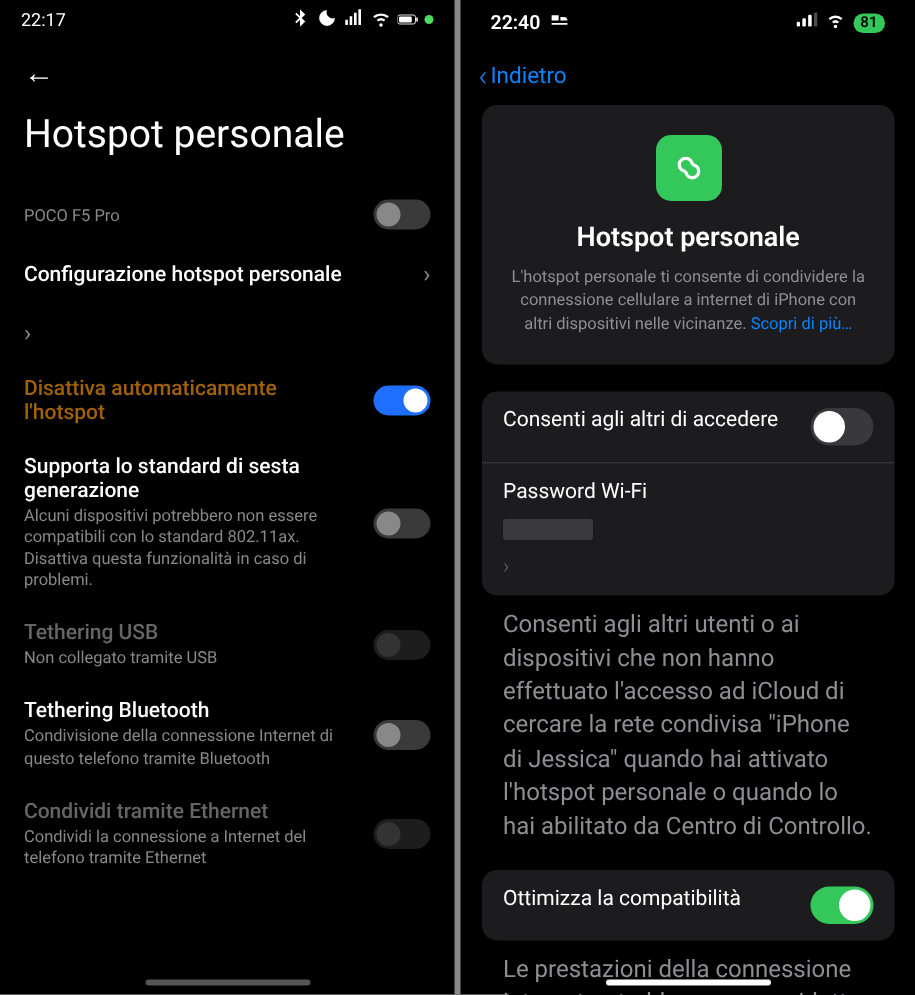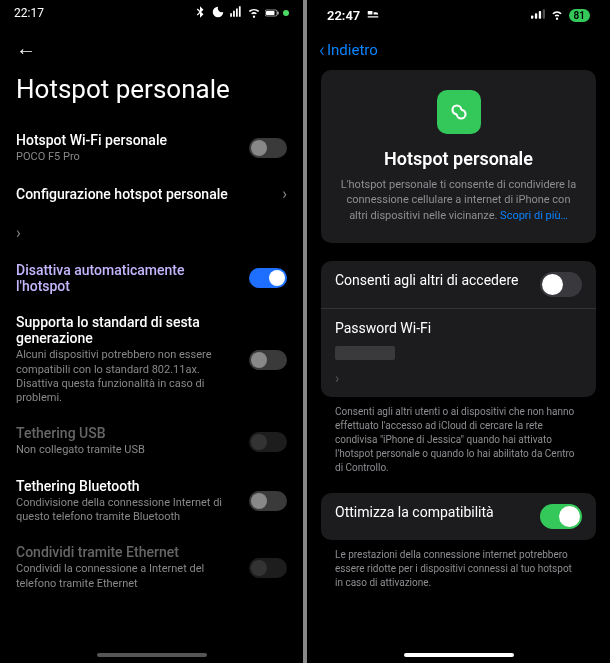--- a/index.html
+++ b/index.html
@@ -105,21 +105,21 @@
   .ios .group { background: #1c1c1e; border-radius: 10px; margin-bottom: 8px; overflow:hidden;}
   .ios .row {
     display: flex; padding: 11px 14px;
     font-size: 14px; gap: 10px;
   }
   .ios .row + .row { border-top: 0.5px solid #333; flex-direction: column; }
   .ios .row-label { flex: 1; color: #fff; }
   .ios .pw-mask { background: #3a3a3c; width: 60px; height: 14px; border-radius: 2px; }
   .ios .chev { color: #555; font-size: 14px;}
   .ios .footer {
-    font-size: 10px; color: #8e8e93; padding: 0 14px 18px; line-height: 1.4;
+    font-size: 16px; color: #8e8e93; padding: 0 14px 18px; line-height: 1.4;
   }
 
   .ios .toggle {
     width: 42px; height: 25px; border-radius: 13px; background: #39393d;
   }
   .ios .toggle::after {
     width: 21px; height: 21px; top: 2px; left: 2px; background: #fff;
   }
   .ios .toggle.on { background: #34c759; }
   .ios .toggle.on::after { left: 19px; }
@@ -170,40 +170,39 @@
   </div>
 
   <div class="back-row">
     <span class="back-arrow">←</span>
   </div>
 
   <div class="page-title">Hotspot personale</div>
 
   <div class="setting-row">
     <div class="setting-text">
-      <div class="setting-title">Hotspot Wi-Fi personale</div>
       <div class="setting-sub">POCO F5 Pro</div>
     </div>
     <div class="toggle"></div>
   </div>
 
   <div class="setting-row">
     <div class="setting-text">
       <div class="setting-title">Configurazione hotspot personale</div>
     </div>
     <span class="chev">›</span>
   </div>
 
   <div class="setting-row">
     <span class="chev">›</span>
   </div>
 
   <div class="setting-row">
     <div class="setting-text">
-      <div class="setting-title" style="color:#c4b5fd">Disattiva automaticamente l'hotspot</div>
+      <div class="setting-title" style="color:#a16207">Disattiva automaticamente l'hotspot</div>
     </div>
     <div class="toggle on"></div>
   </div>
 
   <div class="setting-row">
     <div class="setting-text">
       <div class="setting-title">Supporta lo standard di sesta generazione</div>
       <div class="setting-sub">Alcuni dispositivi potrebbero non essere compatibili con lo standard 802.11ax. Disattiva questa funzionalità in caso di problemi.</div>
     </div>
     <div class="toggle"></div>
@@ -232,21 +231,21 @@
     </div>
     <div class="toggle disabled"></div>
   </div>
 
   <div class="home-indicator"></div>
 </div>
 
 <div class="phone ios">
   <div class="status-bar">
     <span style="display:flex;align-items:center;gap:6px;">
-      <span>22:47</span>
+      <span>22:40</span>
       <span>
         <svg viewBox="0 0 24 24" width="16" height="16" fill="#fff">
               <path d="M3 18h18v-2H3v2zm0-5h8V7H3v6zm10 0h8a4 4 0 00-4-4h-4v4z"></path>
             </svg>
       </span>
     </span>
     <span class="right">
       <span>
         <svg viewBox="0 0 18 12" width="16" height="11" fill="#fff">
               <rect x="0" y="8" width="3" height="4" rx="1"></rect>

